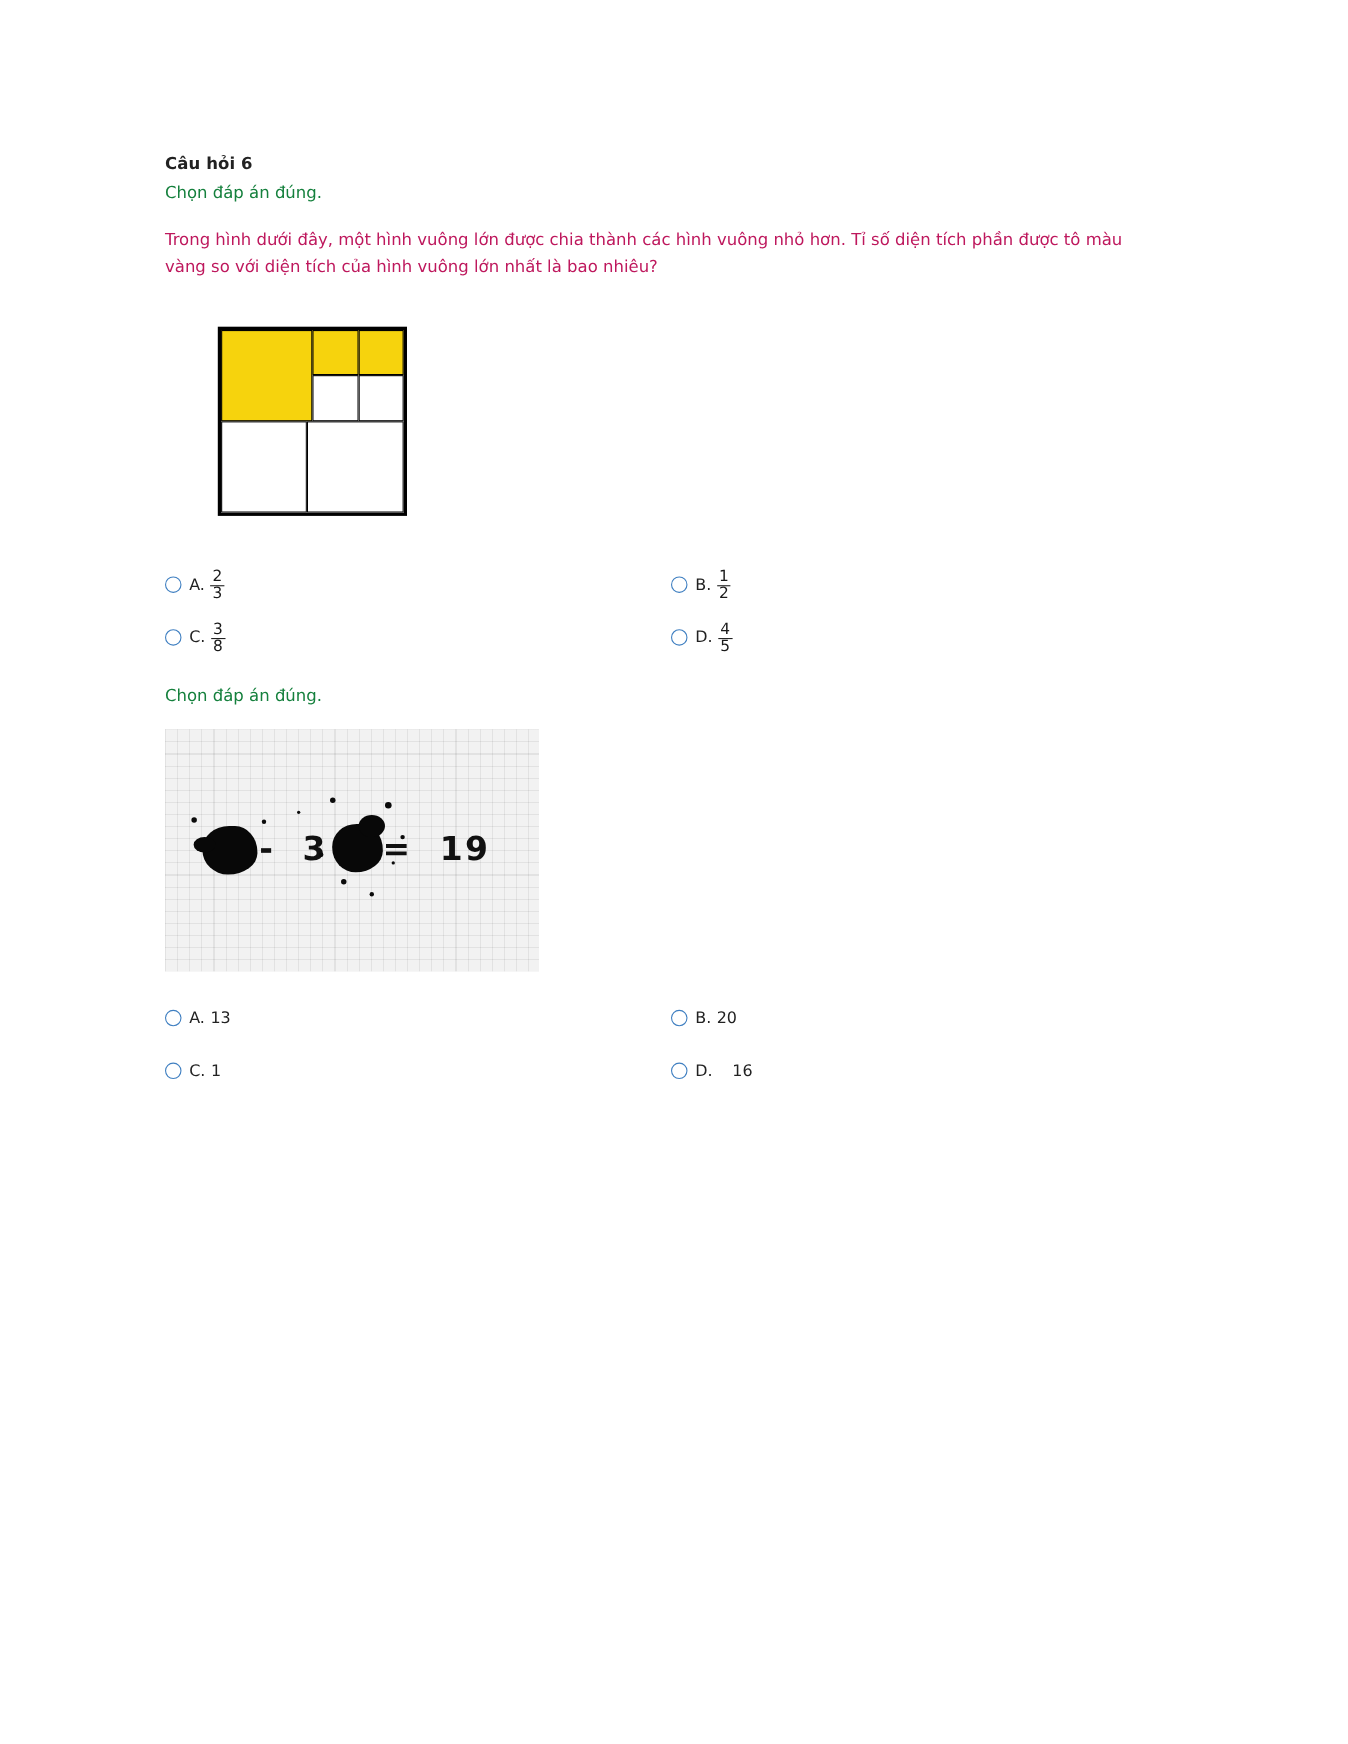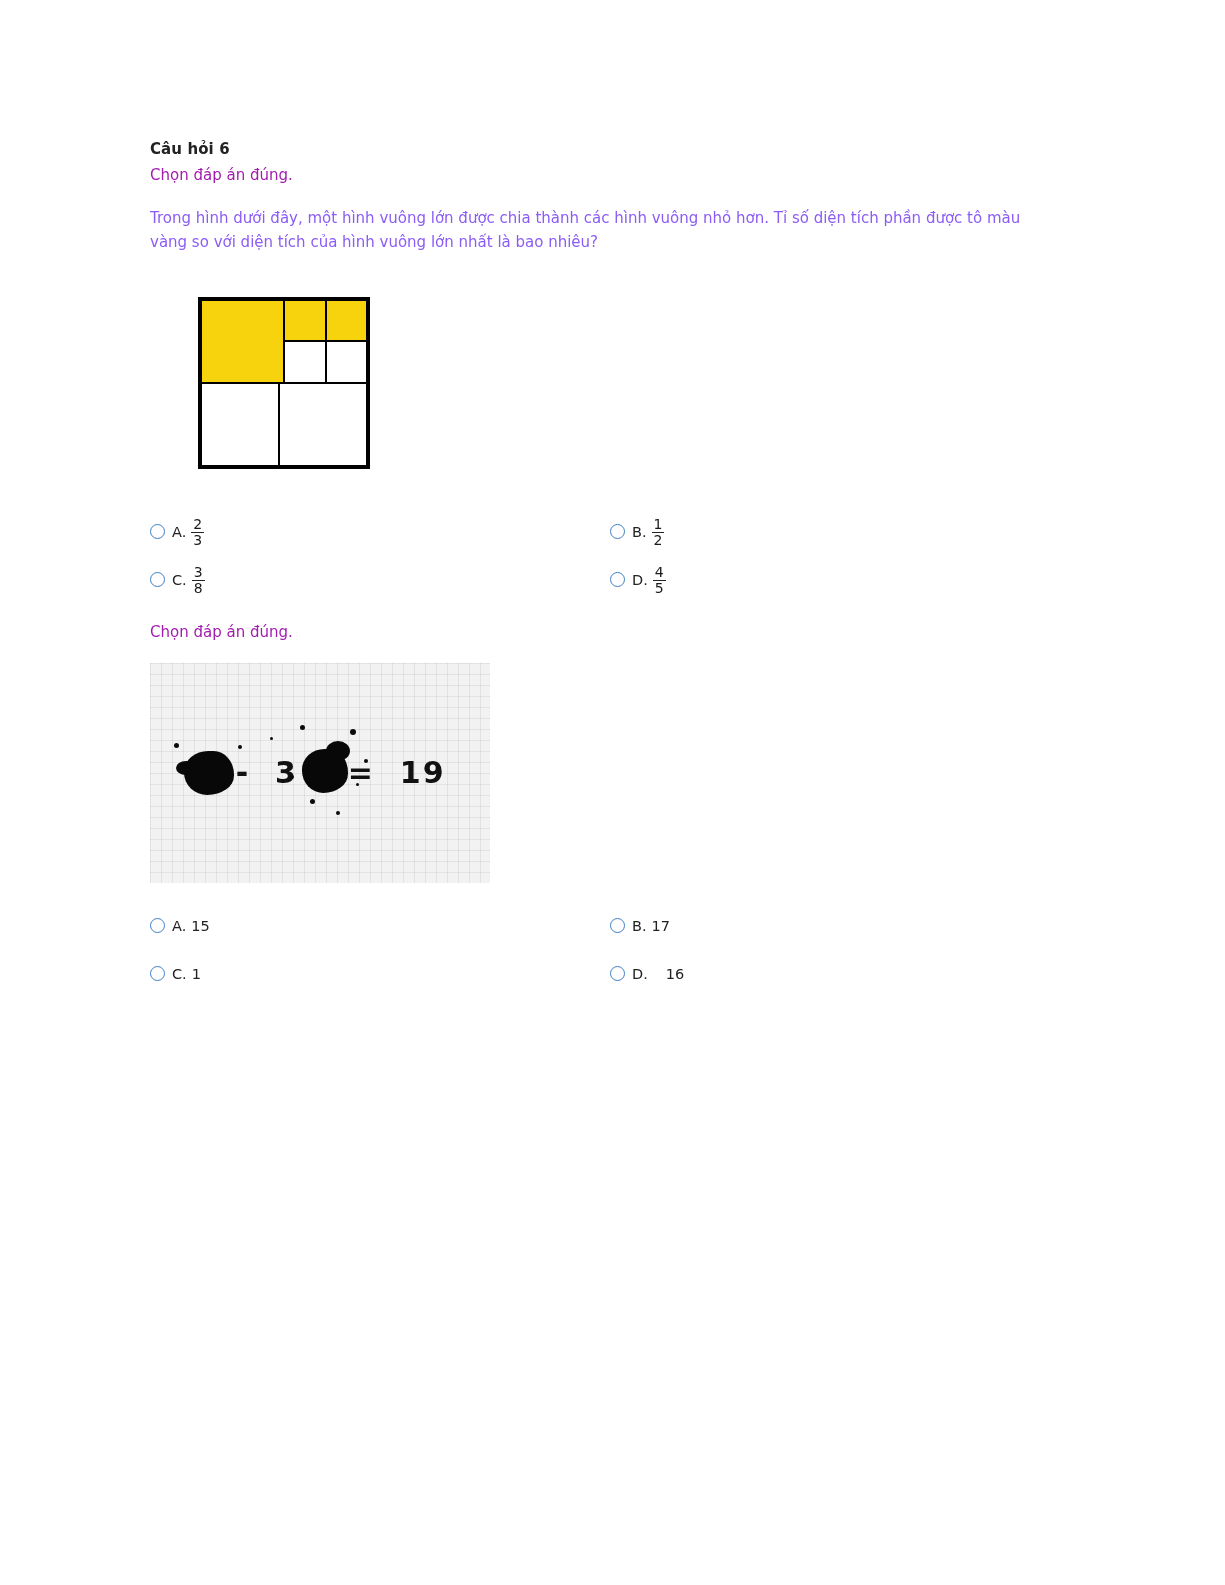--- a/index.html
+++ b/index.html
@@ -30,26 +30,26 @@
 
   .q-title {
     font-size: 15px;
     font-weight: bold;
     color: #222222;
     letter-spacing: 0.1px;
     margin: 0 0 8px 0;
   }
   .q-instruction {
     font-size: 15px;
-    color: #a21caf;
+    color: #15803d;
     margin: 0 0 22px 0;
   }
   .q-body {
     font-size: 15px;
-    color: #8b5cf6;
+    color: #be185d;
     line-height: 1.62;
     margin: 0;
     max-width: 900px;
   }
 
   
   .figure-wrap {
     margin-top: 42px;
     margin-left: 48px;
   }
@@ -246,26 +246,26 @@
         <div class="speck" style="left:140px;top:112px;width:4px;height:4px;"></div>
         <div class="speck" style="left:206px;top:120px;width:3px;height:3px;"></div>
         <div class="speck" style="left:120px;top:74px;width:3px;height:3px;"></div>
       </div>
 
       <div class="options" style="margin-top:26px;">
         <div class="opt-row">
           <div class="opt">
             <span class="radio"></span>
             <span class="opt-plain">A.</span>
-            <span class="opt-plain" style="margin-left:5px;">15</span>
+            <span class="opt-plain" style="margin-left:5px;">13</span>
           </div>
           <div class="opt">
             <span class="radio"></span>
             <span class="opt-plain">B.</span>
-            <span class="opt-plain" style="margin-left:5px;">17</span>
+            <span class="opt-plain" style="margin-left:5px;">20</span>
           </div>
         </div>
         <div class="opt-row">
           <div class="opt">
             <span class="radio"></span>
             <span class="opt-plain">C.</span>
             <span class="opt-plain" style="margin-left:5px;">1</span>
           </div>
           <div class="opt">
             <span class="radio"></span>

